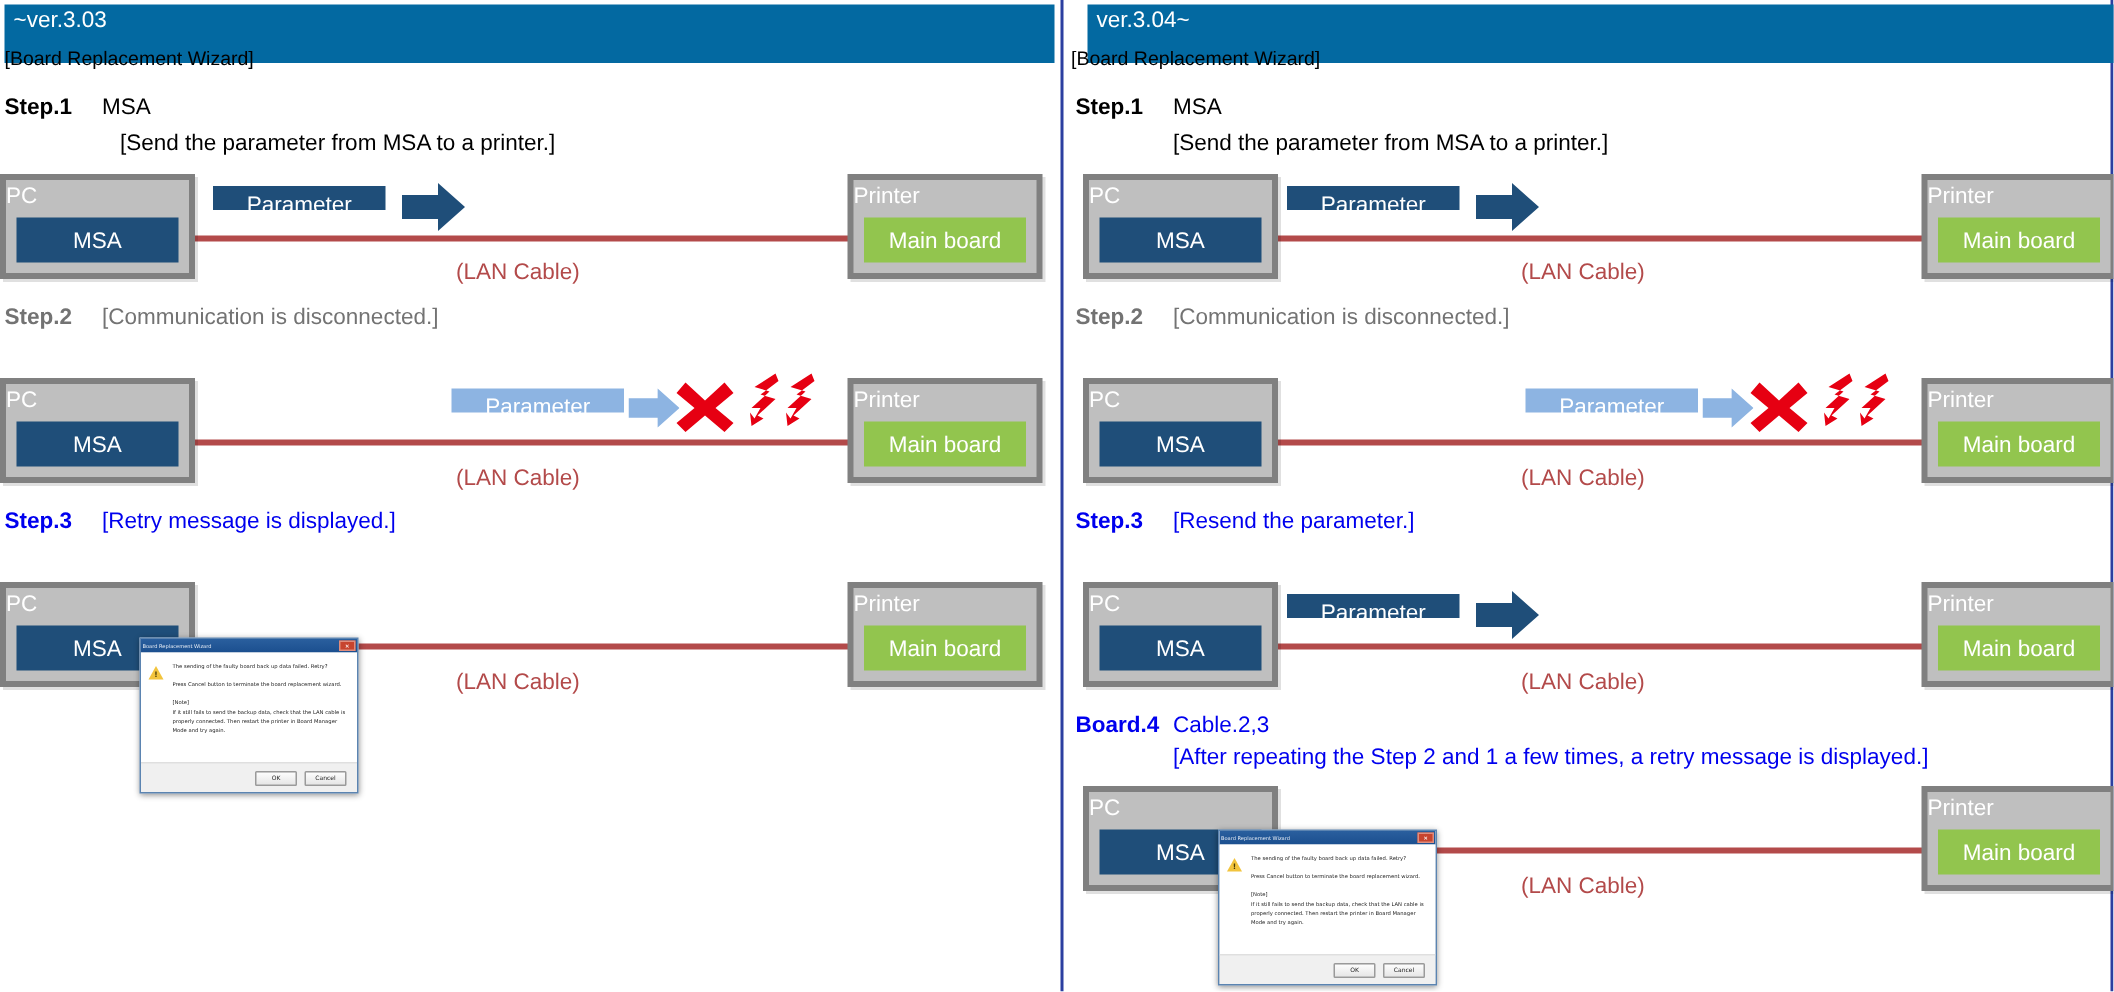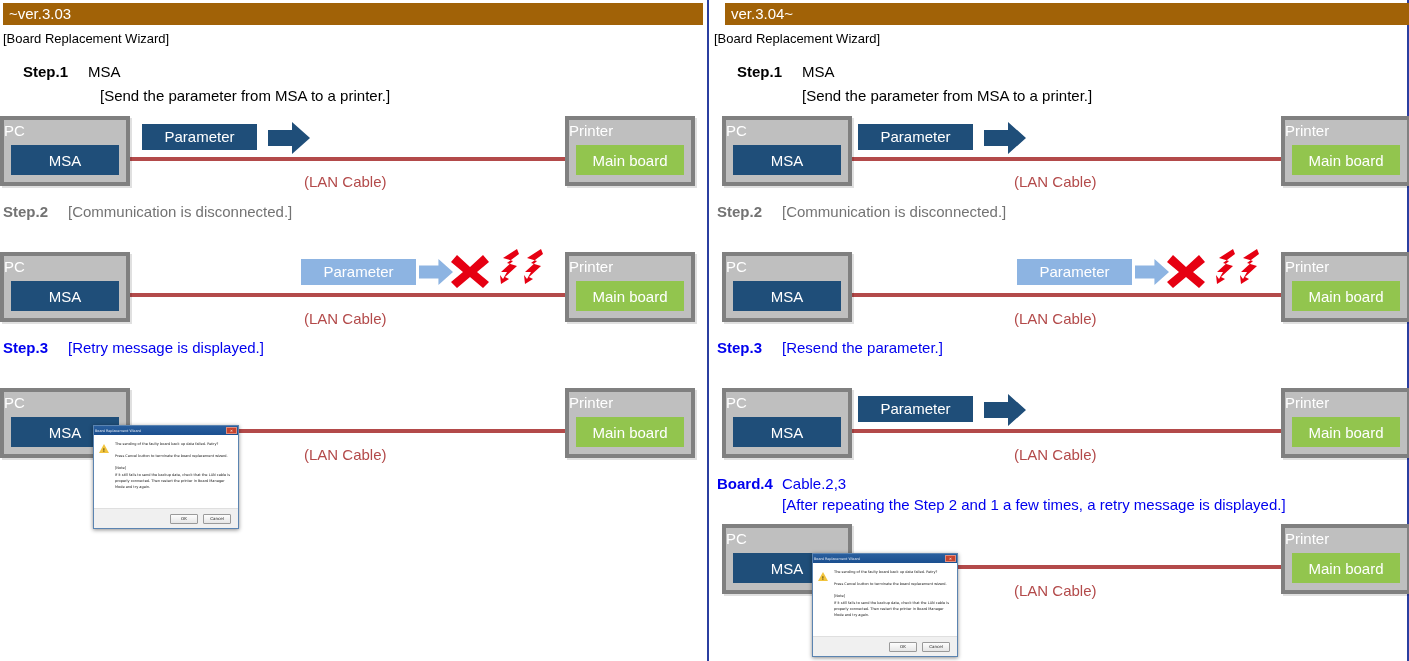--- a/index.html
+++ b/index.html
@@ -16,37 +16,37 @@
     border-right:2px solid #2b3fa0;
     box-sizing:border-box;
   }
   .panel{position:absolute;top:0;height:661px;}
   .panel-left{left:0;width:707px;}
   .panel-right{left:707px;width:702px;border-left:2px solid #2b3fa0;box-sizing:border-box;}
 
   
   .verbar{
     position:absolute;left:3px;top:3px;
-    height:22px;line-height:22px;
-    background:#a16207;color:#ffffff;
+    height:39px;line-height:22px;
+    background:#0369a1;color:#ffffff;
     font-size:15px;font-weight:400;
     padding-left:6px;box-sizing:border-box;
   }
   .panel-left .verbar{width:700px;}
   .panel-right .verbar{width:694px;left:16px;}
   .subtitle{
     position:absolute;font-size:13px;color:#000000;
   }
   .steplabel{
     position:absolute;font-size:15px;font-weight:bold;
   }
   .steptext{
     position:absolute;font-size:15px;
   }
-  .black{color:#000000;margin-left:20px;}
+  .black{color:#000000;}
   .red{color:#737373;}
   .blue{color:#0000ee;}
 
   
   .device{
     position:absolute;
     background:#808080;
     padding:4px;
     box-sizing:border-box;
     box-shadow:2px 2px 0 rgba(0,0,0,0.12);
@@ -83,21 +83,21 @@
     height:4px;background:#b34a4a;
   }
   .cablelabel{
     position:absolute;
     color:#b34a4a;font-size:15px;font-weight:normal;
   }
 
   
   .paramtag{
     position:absolute;
-    height:26px;line-height:26px;
+    height:16px;line-height:26px;
     color:#ffffff;font-size:15px;
     text-align:center;
     width:115px;
   }
   .paramtag.dark{background:#1f4e79;}
   .paramtag.light{background:#8db4e2;}
   .bigarrow{position:absolute;}
 
   
   .xmark{position:absolute;}

